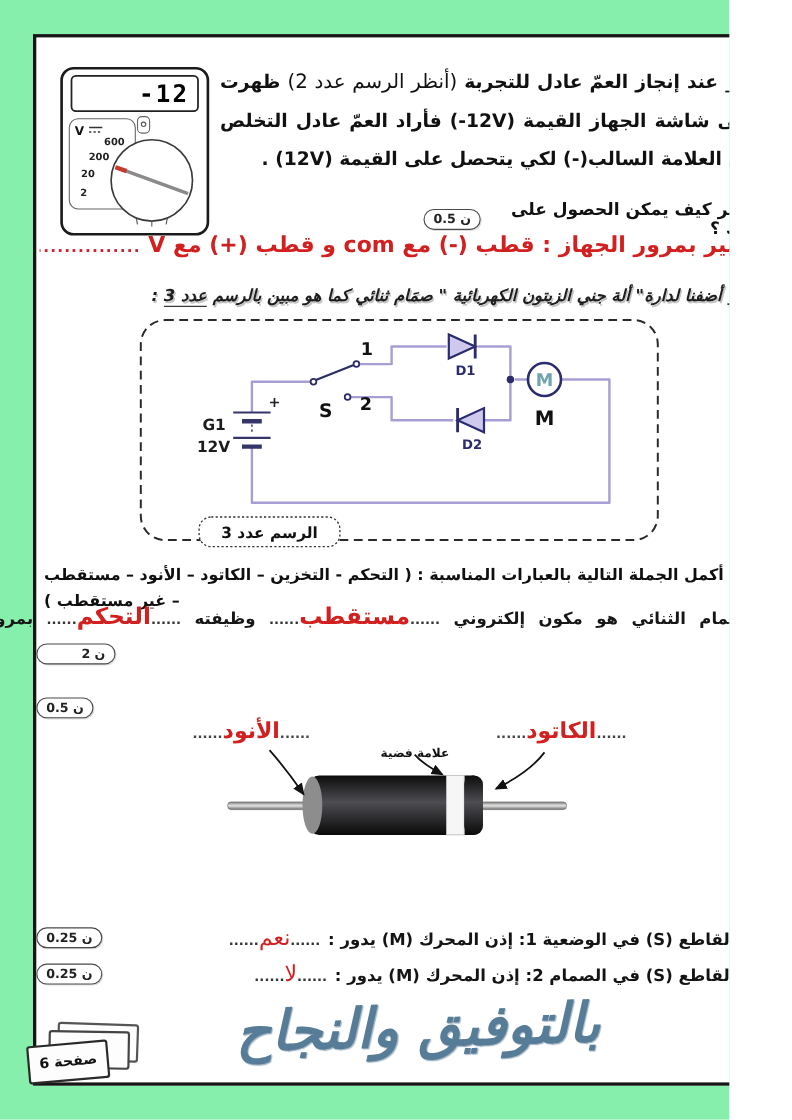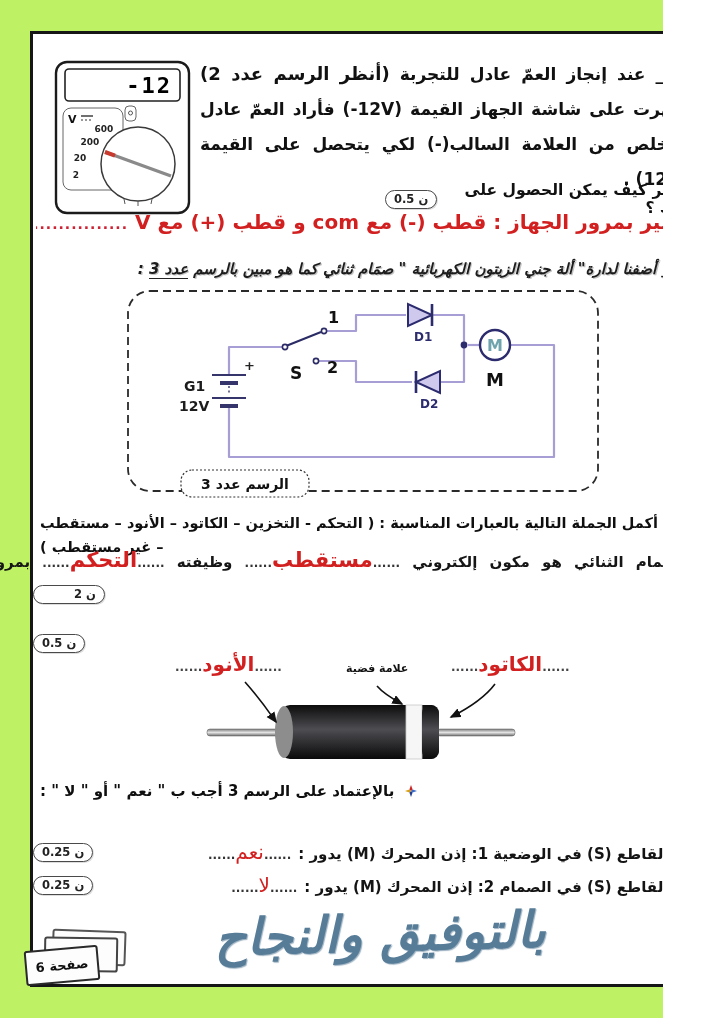--- a/index.html
+++ b/index.html
@@ -1,42 +1,42 @@
 <!DOCTYPE html>
 <html lang="ar"><head>
 <meta charset="utf-8">
 <style>
   * { margin:0; padding:0; box-sizing:border-box; }
   body { background:#fff; font-family:"DejaVu Sans", sans-serif; }
-  .canvas { position:relative; width:663px; height:1018px; background:#bef264; overflow:hidden; }
+  .canvas { position:relative; width:663px; height:1018px; background:#86efac; overflow:hidden; }
   .frame { position:absolute; left:30px; top:31px; width:659px; height:956px; border:3px solid #161616; background:#fff; z-index:0; }
   .abs { position:absolute; z-index:2; }
   .rtl { direction:rtl; unicode-bidi:isolate; }
   .qnum { color:#5b7a9d; font-weight:bold; font-size:20px; text-shadow:1px 1px 0 #c9c9c9; }
   .q4para { width:488px; font-size:17px; font-weight:bold; line-height:35px; color:#111; text-align:justify; }
-  .q4para .emph { font-size:18px; font-weight:700; }
+  .q4para .emph { font-size:18px; font-weight:400; }
   .prompt-row { display:flex; flex-direction:row; justify-content:space-between; align-items:center; direction:rtl; }
   .prompt-text { font-size:15.5px; font-weight:bold; color:#111; }
   .badge { display:inline-block; direction:ltr; border:1.3px solid #4a4a4a; border-radius:10px; background:#fff;
            padding:0 8px; height:19px; line-height:17px; font-size:11.5px; font-weight:bold; color:#222;
            box-shadow:1px 1px 0 #ddd; white-space:nowrap; }
   .red-answer-line { direction:rtl; white-space:nowrap; color:#d21f1f; font-weight:bold; font-size:20px; overflow:hidden; }
   .red-answer-line .dots { font-size:14px; letter-spacing:1px; color:#c23; }
   .q7header { font-size:15px; font-weight:bold; font-style:italic; color:#1d1d1d; text-align:right;
               text-shadow:1.2px 1.2px 0 #c4c4c4; }
   .q7header .u { border-bottom:1.6px solid #222; }
   .instr { font-size:14.5px; font-weight:bold; color:#0f0f0f; text-align:left; line-height:24px; }
   .bullet { display:inline-block; width:12px; height:12px; vertical-align:-1px; margin-left:5px; }
   .fill-line { font-size:15px; font-weight:bold; color:#161616; text-align:justify; text-align-last:justify;
                word-spacing:7px; line-height:30px; white-space:nowrap; }
   .fill-ans { color:#d21f1f; font-size:21px; font-weight:bold; word-spacing:0; }
   .fill-dots { font-size:12px; letter-spacing:1px; word-spacing:0; color:#333; }
   .diode-label { position:absolute; color:#d21f1f; font-size:20px; font-weight:bold; white-space:nowrap; direction:rtl; }
   .diode-label .dots { color:#444; font-size:12px; letter-spacing:1px; }
-  .silver-label { position:absolute; font-size:11px; font-weight:bold; color:#111; direction:rtl; }
+  .silver-label { position:absolute; font-size:11px; font-weight:bold; color:#111; direction:rtl;margin-top:16px; }
   .yn-row { display:flex; flex-direction:row; align-items:baseline; gap:7px; direction:rtl;
             font-size:15px; font-weight:bold; color:#141414; white-space:nowrap; }
   .yn-ans { color:#d21f1f; font-size:20px; font-weight:normal; }
   .yn-dots { font-size:12px; letter-spacing:1px; color:#333; }
   .check { font-size:15px; color:#111; }
   .callig { width:420px; text-align:center; font-size:50px; line-height:82px; font-weight:bold; font-style:italic;
             color:#577c98; transform:rotate(-1.5deg); text-shadow:1px 1px 1px #9fb3c2; }
   .pagebox { width:112px; height:62px; }
   .pcard { position:absolute; width:74px; height:35px; background:#fdfdfd; border:2px solid #2a2a2a; border-radius:3px; }
   .pcard.b1 { left:30px; top:2px; transform:rotate(2deg); border-color:#555; }
@@ -208,29 +208,20 @@
         <path d="M82,30 C98,48 106,60 113,70" marker-end="url(#ah)"></path>
         <path d="M332,32 C320,48 302,58 288,65" marker-end="url(#ah)"></path>
         <path d="M214,34 C220,41 228,46 239,52" marker-end="url(#ah)"></path>
       </g>
     </svg>
     <span class="diode-label" style="left:12px; top:0px;"><span class="dots">......</span><span>الأنود</span><span class="dots">......</span></span>
     <span class="silver-label" style="left:183px; top:10px;">علامة فضية</span>
     <span class="diode-label" style="left:288px; top:0px;"><span class="dots">......</span><span>الكاتود</span><span class="dots">......</span></span>
   </div>
 
-  <div class="abs rtl instr" style="left:40px; top:779px; width:648px; font-size:15px;">
-    <span class="bullet"><svg viewBox="0 0 12 12" width="12" height="12">
-          <path d="M6 0 L7.6 4.4 L6 6 L4.4 4.4 Z" fill="#cc2222"></path>
-          <path d="M6 12 L7.6 7.6 L6 6 L4.4 7.6 Z" fill="#223a8c"></path>
-          <path d="M0 6 L4.4 4.4 L6 6 L4.4 7.6 Z" fill="#d4a017"></path>
-          <path d="M12 6 L7.6 4.4 L6 6 L7.6 7.6 Z" fill="#3a6bc9"></path>
-        </svg></span>
-    <span>بالإعتماد على الرسم 3 أجب ب " نعم " أو " لا " :</span>
-  </div>
 
   <div class="abs yn-row" style="left:92px; top:840px; width:596px;">
     <span class="check">✓</span>
     <span>القاطع (S) في الوضعية 1: إذن المحرك (M) يدور :</span>
     <span><span class="yn-dots">......</span><span class="yn-ans">نعم</span><span class="yn-dots">......</span></span>
   </div>
   <span class="abs badge" style="left:33px; top:843px;">0.25 ن</span>
 
   <div class="abs yn-row" style="left:92px; top:873px; width:596px;">
     <span class="check">✓</span>

